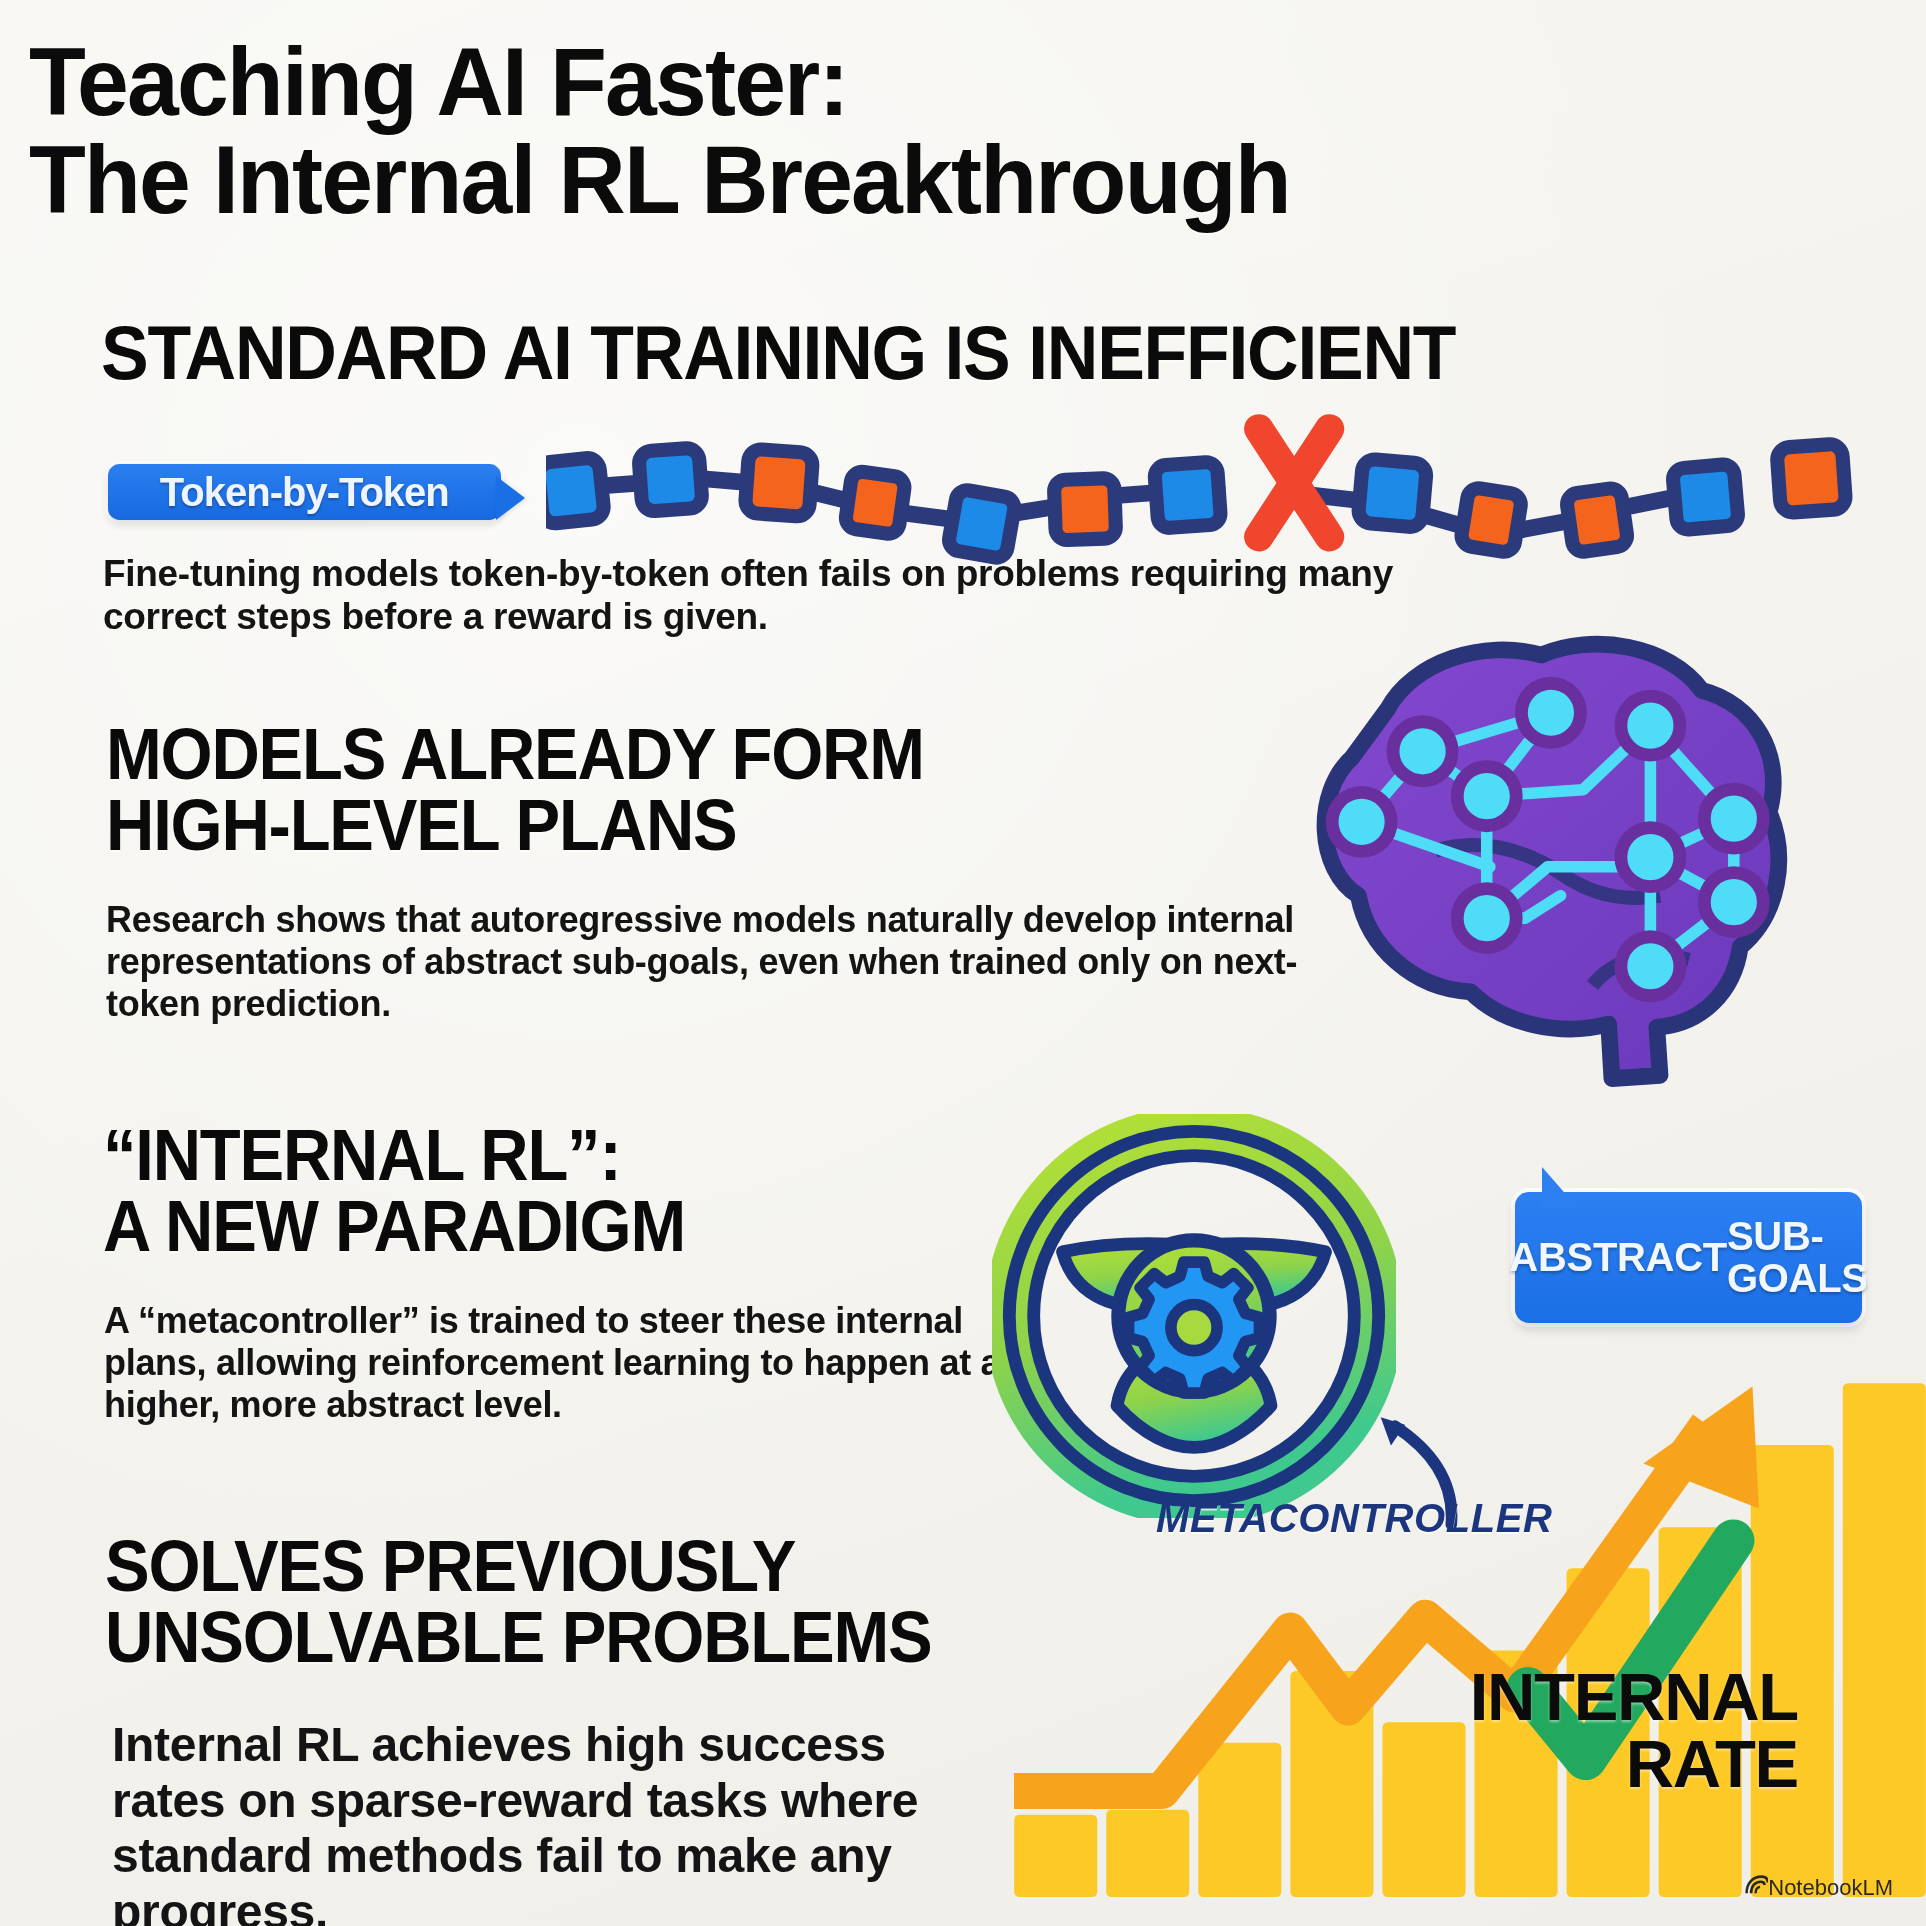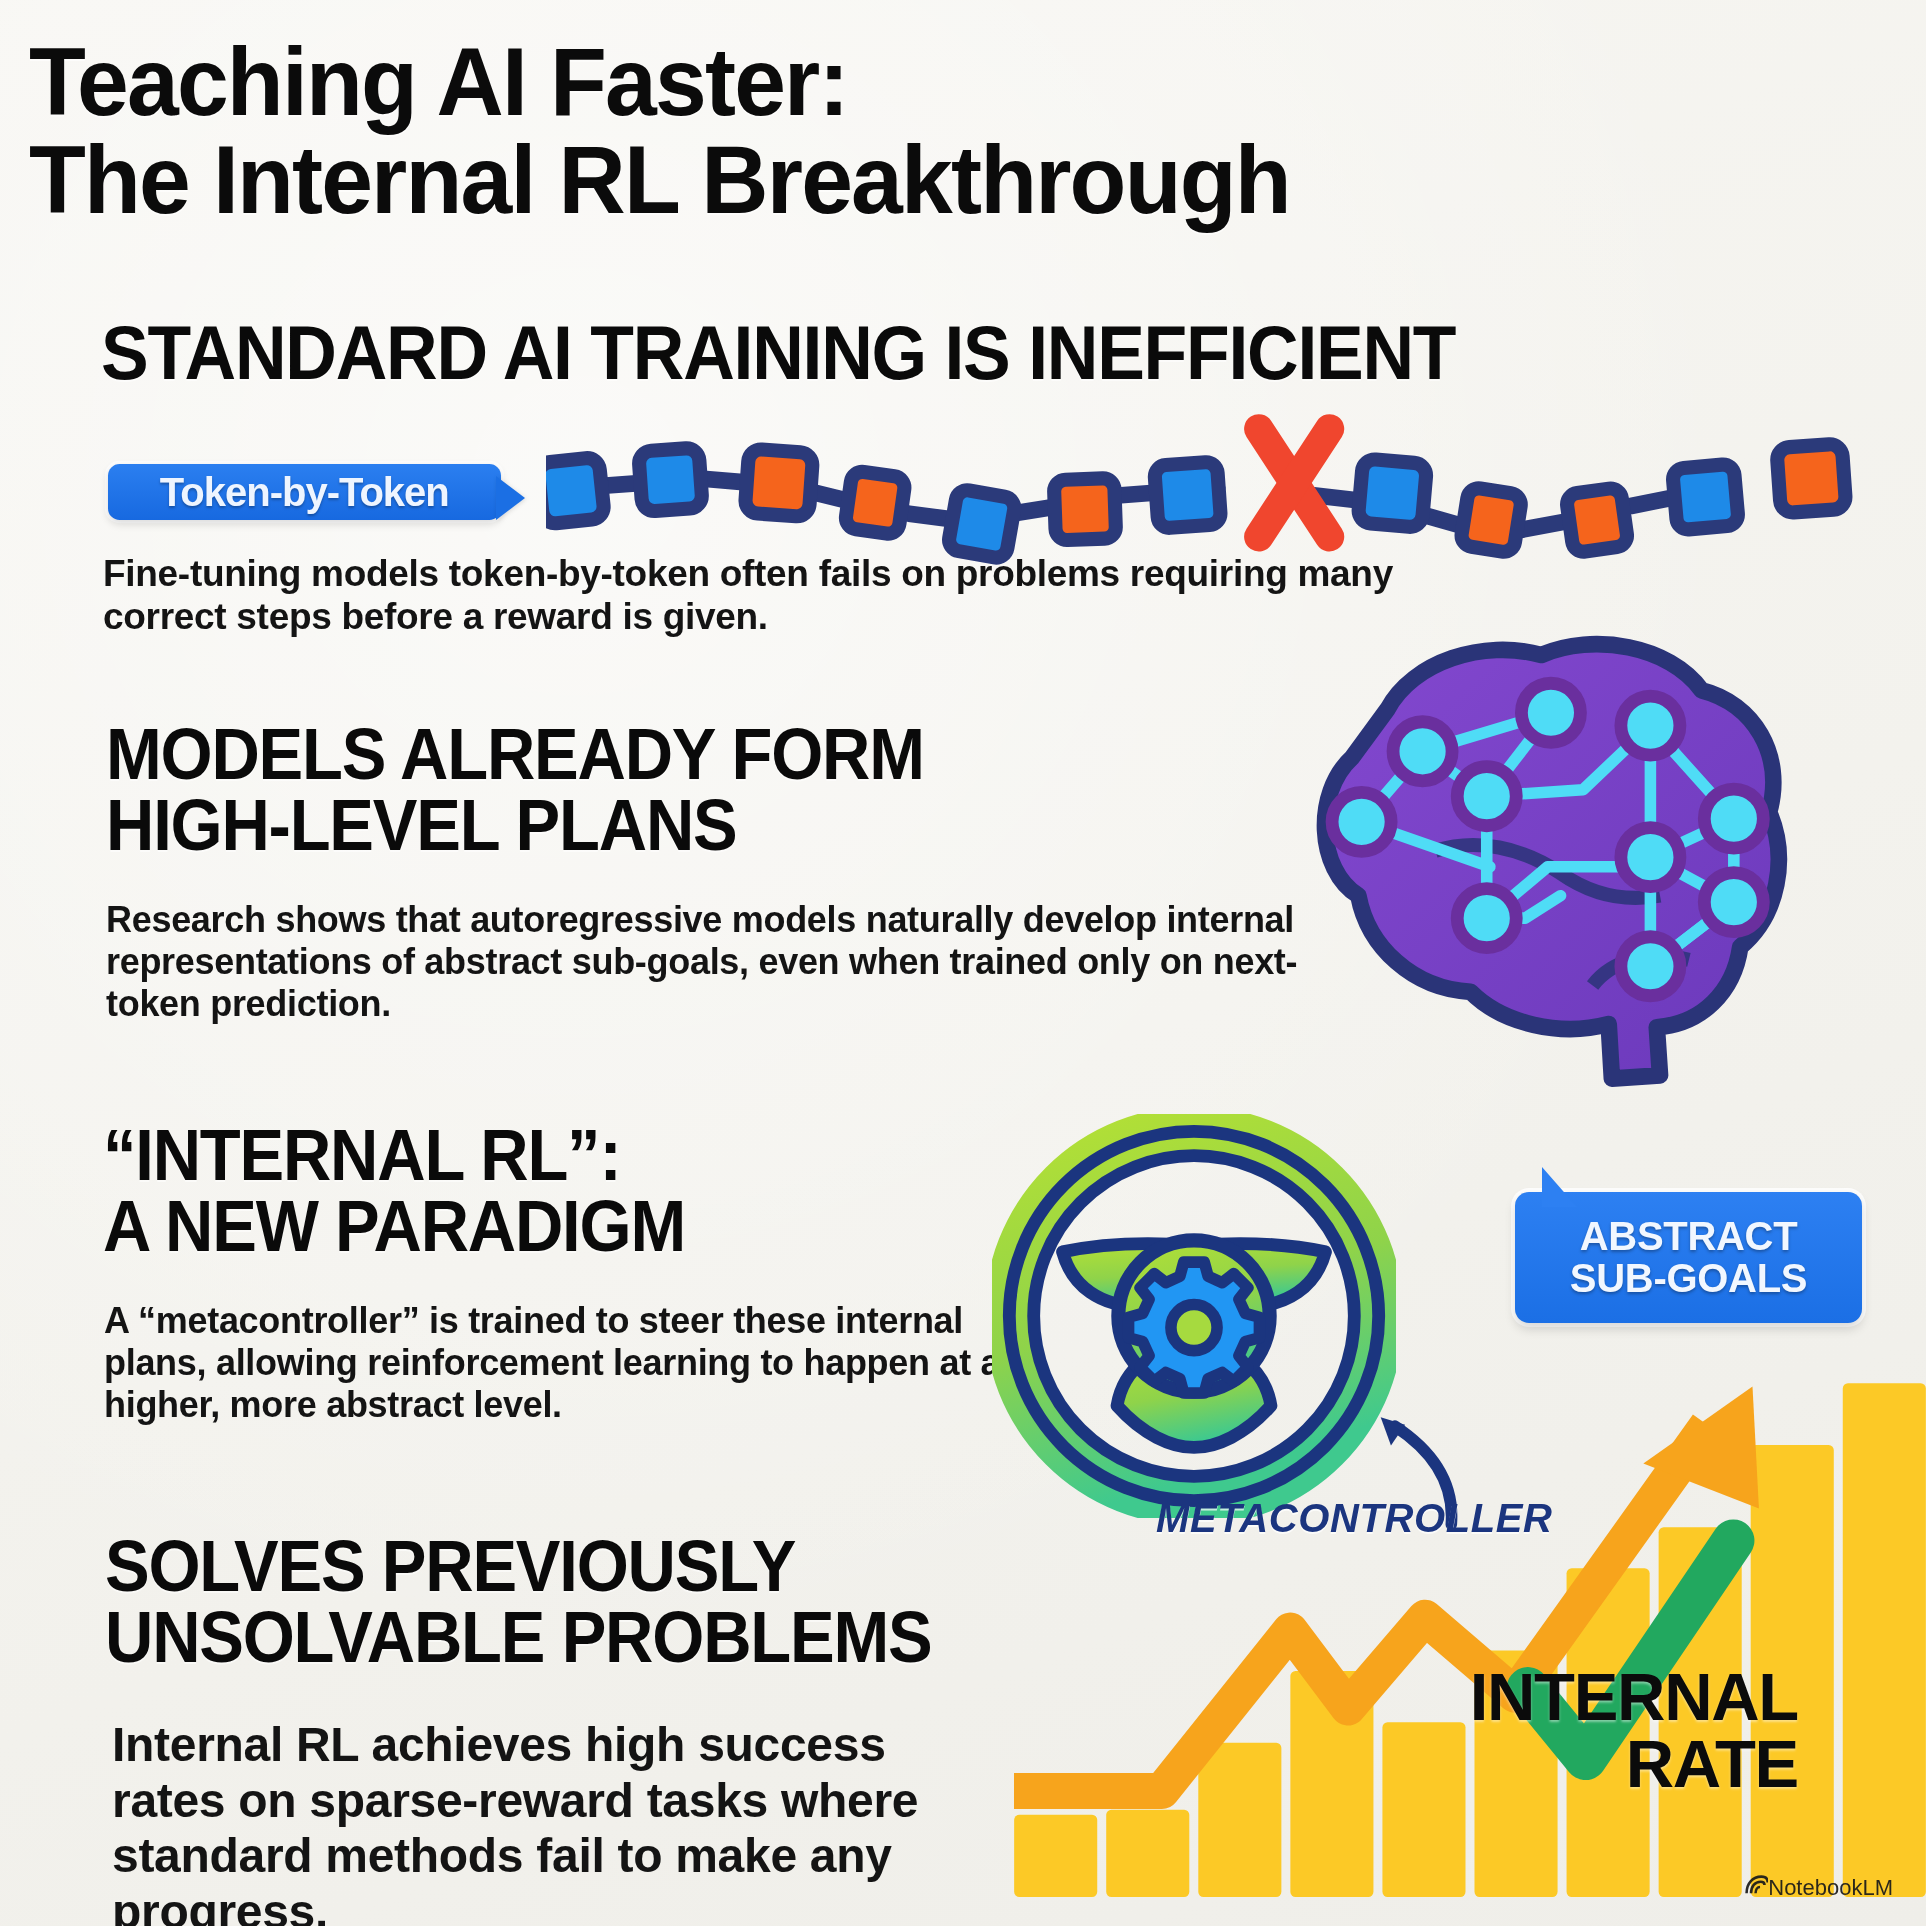--- a/index.html
+++ b/index.html
@@ -112,21 +112,21 @@
   }
   #subgoals .ptr{
     position:absolute;left:27px;top:-7.7px;
     width:0;height:0;
     border-left:0 solid transparent;
     border-right:35px solid transparent;
     border-bottom:40px solid #2d80f2;
   }
   #subgoals .txt{
     position:absolute;left:0;top:16.7px;width:100%;height:131px;
-    display:flex;flex-direction:column;align-items:center;justify-content:center;
+    display:flex;flex-direction:row;align-items:center;justify-content:center;
     color:#f1f7ff;font-weight:900;font-size:40px;line-height:1.05;letter-spacing:-0.3px;
     text-shadow:0 1.9px 3.2px rgba(0,0,0,.3);
   }
 
   
   #chart{position:absolute;left:1014px;top:1348px;width:912px;height:565px;}
   #hsr{
     position:absolute;left:1400px;top:1663px;
     font-size:67px;font-weight:900;color:#0b0b0b;line-height:1.0;
     letter-spacing:-1.3px;text-align:right;width:398px;

